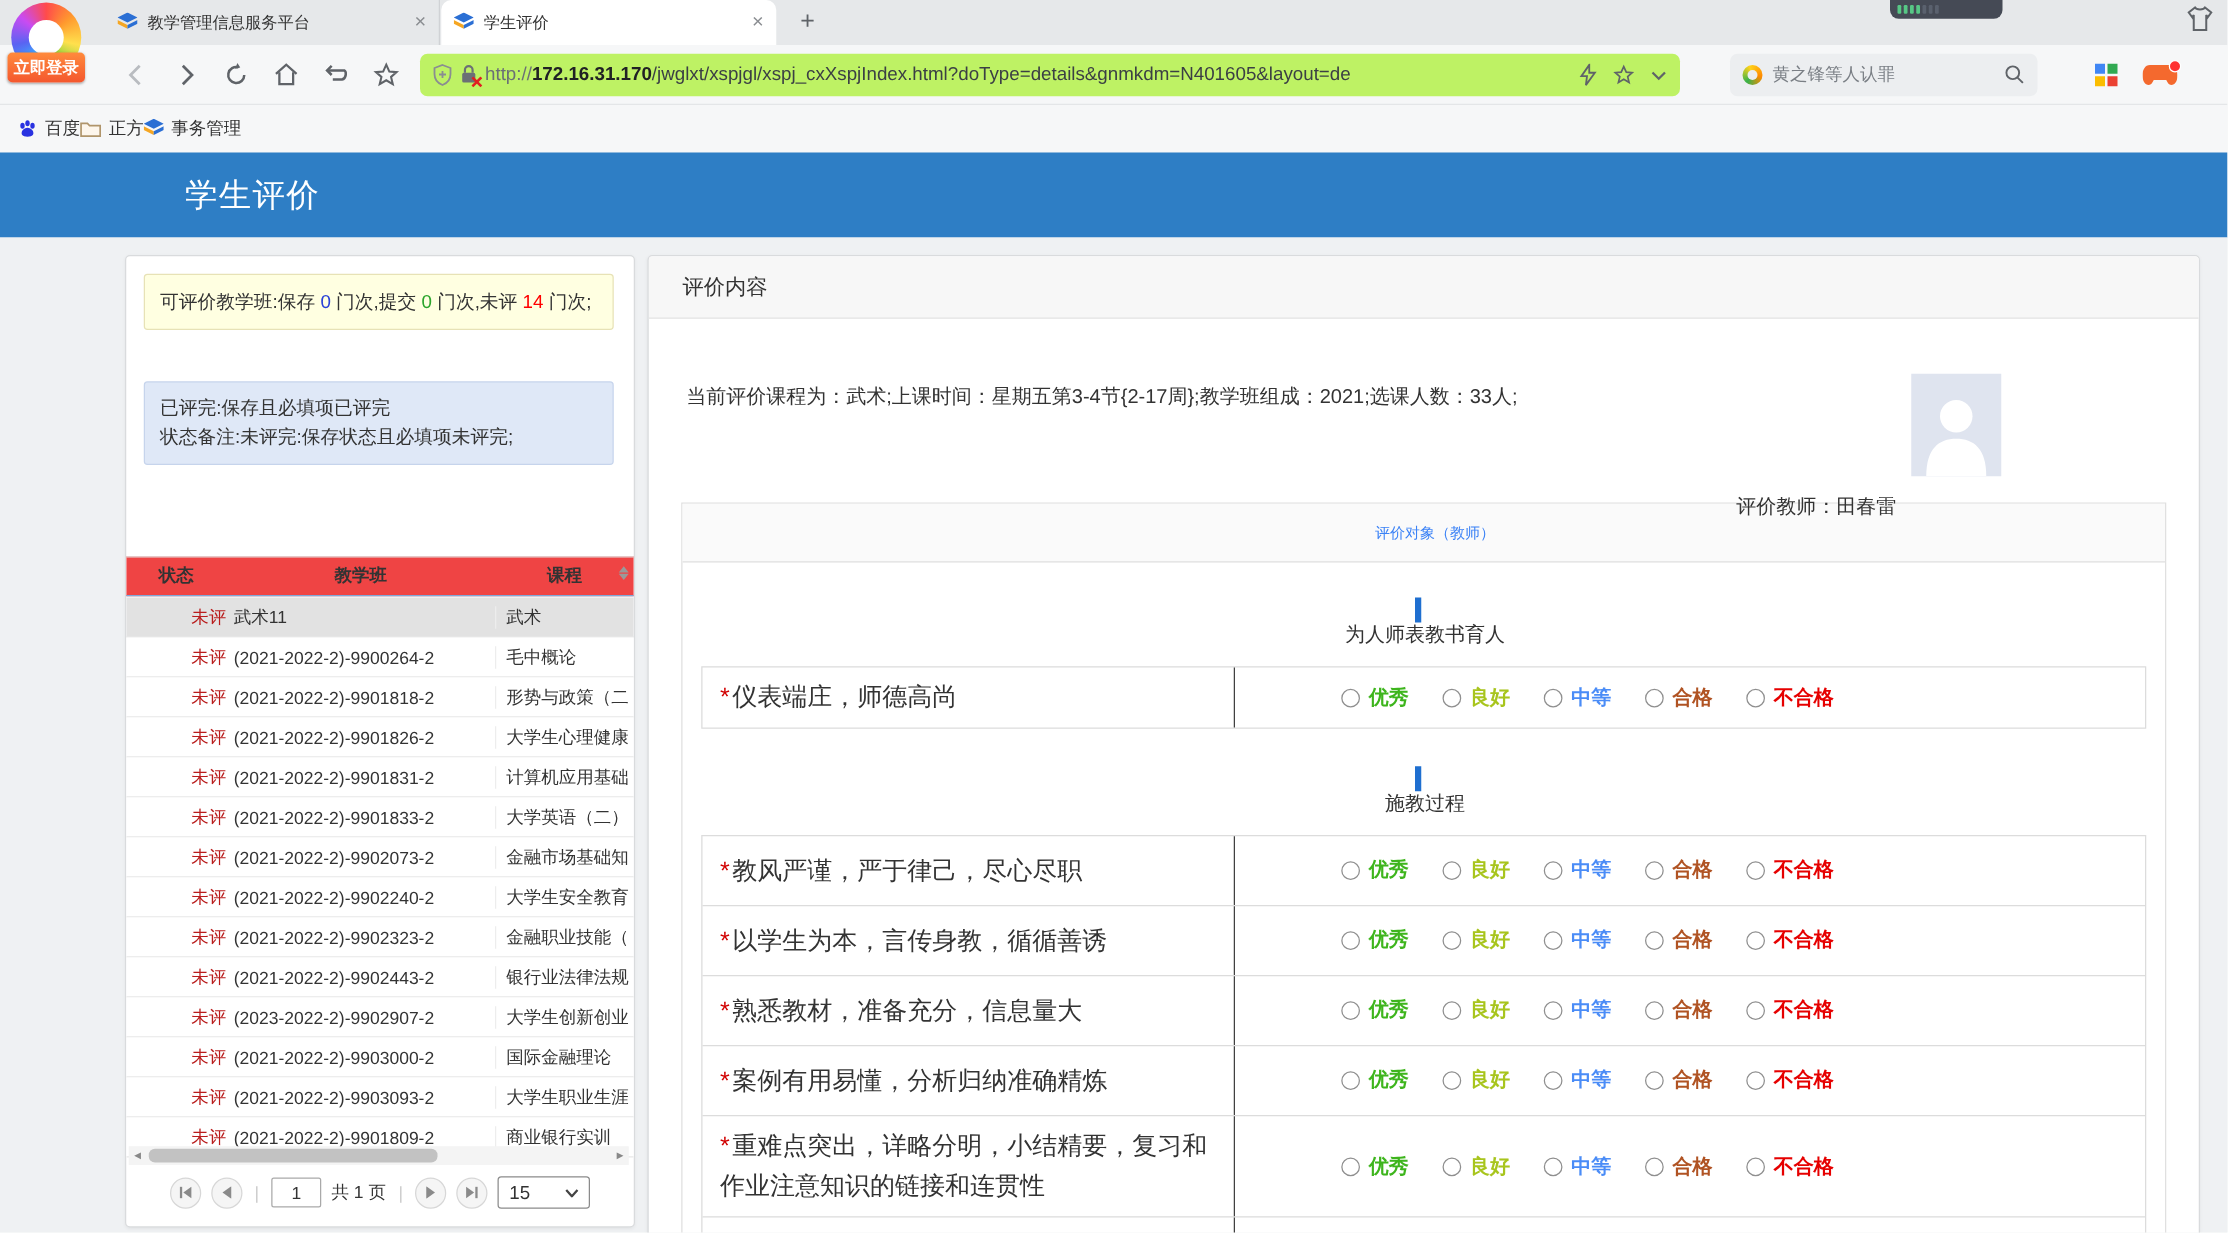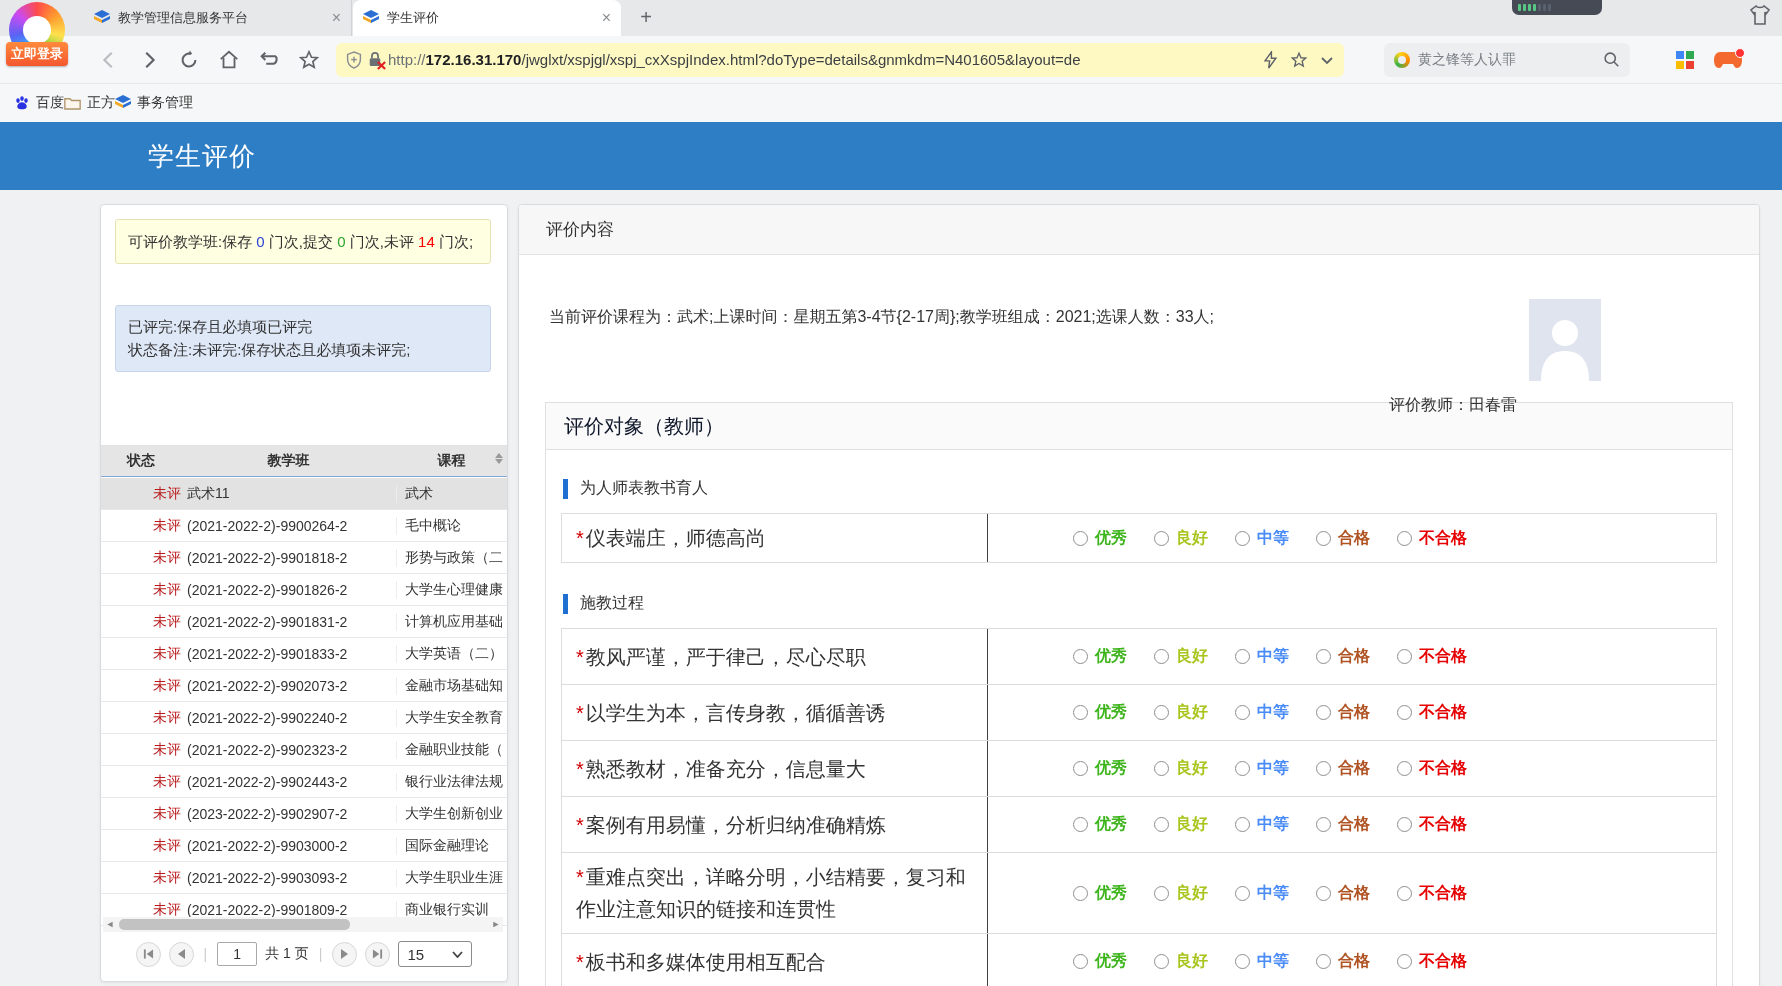--- a/index.html
+++ b/index.html
@@ -19,21 +19,21 @@
   #net-widget i.dim{background:#5a616e;}
   #shirt-btn{position:absolute;left:1748px;top:4px;}
   
   #logo{position:absolute;left:9px;top:2px;width:56px;height:56px;border-radius:50%;background:conic-gradient(#ff4b4b,#ff9a2e,#ffe04d,#7ccf3a,#38b6ff,#5a63f2,#c94bf2,#ff4b4b);z-index:30;}
   #logo::after{content:"";position:absolute;inset:14px;background:#fff;border-radius:50%;}
   #login-badge{position:absolute;left:6px;top:42px;width:62px;height:24px;background:linear-gradient(#ff8a3c,#f4572e);color:#fff;font-size:13px;font-weight:bold;text-align:center;line-height:24px;border-radius:4px;z-index:31;box-shadow:0 1px 2px rgba(0,0,0,.3);}
   
   #toolbar{height:48px;background:#f6f7f8;display:flex;align-items:center;border-bottom:1px solid #e4e6e8;box-sizing:border-box;}
   #navbtns{display:flex;align-items:center;gap:14px;margin-left:96px;}
   .navbtn{width:26px;height:26px;display:flex;align-items:center;justify-content:center;}
-  #urlbar{margin-left:14px;width:1008px;height:34px;background:#fef9c3;border-radius:6px;display:flex;align-items:center;padding:0 10px;box-sizing:border-box;}
+  #urlbar{margin-left:14px;width:1008px;height:34px;background:#bef264;border-radius:6px;display:flex;align-items:center;padding:0 10px;box-sizing:border-box;}
   #urlbar .urltext{font-size:15px;color:#3b3f44;white-space:nowrap;overflow:hidden;flex:1;margin-left:6px;}
   #urlbar .scheme{color:#6b7075;}
   #urlbar .host{font-weight:bold;color:#202124;}
   #urlbar .path{color:#3b3f44;}
   .urlicons{display:flex;align-items:center;gap:12px;margin-left:8px;}
   #searchbox{margin-left:40px;width:246px;height:34px;background:#eceef0;border-radius:6px;display:flex;align-items:center;padding:0 10px;box-sizing:border-box;}
   #o-logo{width:16px;height:16px;border-radius:50%;background:conic-gradient(from 220deg,#38b24a,#ffd21a,#ff8a00,#38b24a);position:relative;flex:0 0 auto;}
   #o-logo::after{content:"";position:absolute;inset:4px;background:#eceef0;border-radius:50%;}
   #searchbox .query{flex:1;margin-left:8px;font-size:14px;color:#7a7f85;white-space:nowrap;overflow:hidden;}
   #grid-btn{margin-left:46px;width:18px;height:18px;display:grid;grid-template-columns:8px 8px;grid-template-rows:8px 8px;gap:2px;}
@@ -47,21 +47,21 @@
   #banner{height:68px;background:#2e7ec5;color:#fff;font-size:26px;line-height:68px;padding-left:148px;letter-spacing:1px;}
   
   #page{position:relative;height:796px;background:#eff1f3;}
   .card{position:absolute;background:#fff;border:1px solid #d9dbdd;border-radius:4px;box-shadow:0 1px 3px rgba(0,0,0,.06);}
   #leftcard{left:100px;top:14px;width:406px;height:776px;overflow:hidden;}
   #rightcard{left:518px;top:14px;width:1240px;height:980px;overflow:hidden;border-radius:4px 4px 0 0;}
   
   .ybox{position:absolute;left:14px;top:14px;width:376px;box-sizing:border-box;background:#ffffe1;border:1px solid #e7e2b6;border-radius:3px;padding:10px 12px;font-size:15px;line-height:1.55;color:#333;}
   .bbox{position:absolute;left:14px;top:100px;width:376px;box-sizing:border-box;background:#dfe8f7;border:1px solid #c6d4ec;border-radius:3px;padding:10px 12px;font-size:15px;line-height:1.5;color:#333;}
   .num-blue{color:#2b43d7;} .num-green{color:#2da52d;} .num-red{color:#f00;}
-  #grid-head{position:absolute;left:0;top:240px;width:100%;height:32px;background:#e5e5e5;border-top:1px solid #e2e2e2;border-bottom:1px solid #7da7d9;display:flex;box-sizing:border-box;font-size:14px;font-weight:bold;color:#333;}
+  #grid-head{position:absolute;left:0;top:240px;width:100%;height:32px;background:#ef4444;border-top:1px solid #e2e2e2;border-bottom:1px solid #7da7d9;display:flex;box-sizing:border-box;font-size:14px;font-weight:bold;color:#333;}
   #grid-head .hc{display:flex;align-items:center;justify-content:center;}
   .c1{width:80px;flex:0 0 auto;} .c2{width:215px;flex:0 0 auto;} .c3{flex:1;}
   #grid-head .sorticons{position:absolute;right:4px;top:7px;display:flex;flex-direction:column;gap:1px;}
   #grid-head .sorticons b{width:0;height:0;border-left:4px solid transparent;border-right:4px solid transparent;display:block;}
   #grid-head .sorticons b.up{border-bottom:5px solid #9a9a9a;}
   #grid-head .sorticons b.dn{border-top:5px solid #9a9a9a;}
   #grid-rows{position:absolute;left:0;top:273px;width:100%;}
   .grow{display:flex;height:31px;border-bottom:1px solid #e8e8e8;font-size:14px;color:#333;align-items:center;background:#fff;}
   .grow.sel{background:#e2e2e2;}
   .grow .c1{color:#b91c1c;text-align:right;}
@@ -76,23 +76,23 @@
   .pgsep{color:#ccc;margin:0 2px;}
   #pageinput{width:38px;height:22px;border:1px solid #a9a9a9;border-radius:2px;text-align:center;font-size:14px;color:#333;line-height:22px;background:#fff;}
   #pagesize{width:74px;height:26px;border:1px solid #8b8b8b;border-radius:3px;background:#fff;display:flex;align-items:center;justify-content:space-between;padding:0 8px;box-sizing:border-box;font-size:15px;}
   
   #panel-head{height:49px;background:#f7f7f7;border-bottom:1px solid #e3e3e3;line-height:49px;padding-left:27px;font-size:17px;color:#333;}
   #info-area{position:relative;height:147px;}
   #course-line{position:absolute;left:30px;top:52px;font-size:16px;color:#333;}
   #teacher-line{position:absolute;right:242px;top:140px;font-size:16px;color:#333;}
   #avatar{position:absolute;left:1010px;top:44px;width:72px;height:82px;background:#dfe4ef;}
   #target-panel{margin:0 26px;border:1px solid #e0e0e0;}
-  #target-head{height:46px;line-height:46px;background:#fafafa;border-bottom:1px solid #e0e0e0;padding-left:18px;font-size:20px;color:#0f172a;}
+  #target-head{height:46px;line-height:46px;background:#fafafa;border-bottom:1px solid #e0e0e0;padding-left:18px;font-size:12px;color:#3b82f6;text-align:center;}
   #target-body{padding:24px 15px 0 15px;}
-  .sec-head{display:flex;align-items:center;margin:4px 0 14px 2px;font-size:16px;color:#333;}
+  .sec-head{display:flex;align-items:center;margin:4px 0 14px 2px;font-size:16px;color:#333;flex-direction:column;}
   .secbar{display:inline-block;width:5px;height:20px;background:#1f6fd0;margin-right:12px;}
   .rate-table{border:1px solid #dcdcdc;margin-bottom:30px;}
   .rrow{display:flex;min-height:55px;border-bottom:1px solid #dcdcdc;}
   .rrow:last-child{border-bottom:none;}
   .rate-table.compact .rrow{min-height:48px;}
   .rleft{width:425px;flex:0 0 auto;box-sizing:border-box;padding:8px 14px;display:flex;align-items:center;font-size:20px;color:#333;line-height:1.6;}
   .ast{color:#d10000;margin-right:2px;}
   .rright{flex:1;border-left:1px solid #404040;display:flex;align-items:center;padding-left:85px;gap:27px;}
   .opt{display:flex;align-items:center;gap:7px;}
   .radio{width:15px;height:15px;border:1px solid #8f8f8f;border-radius:50%;background:#fff;box-sizing:border-box;}

